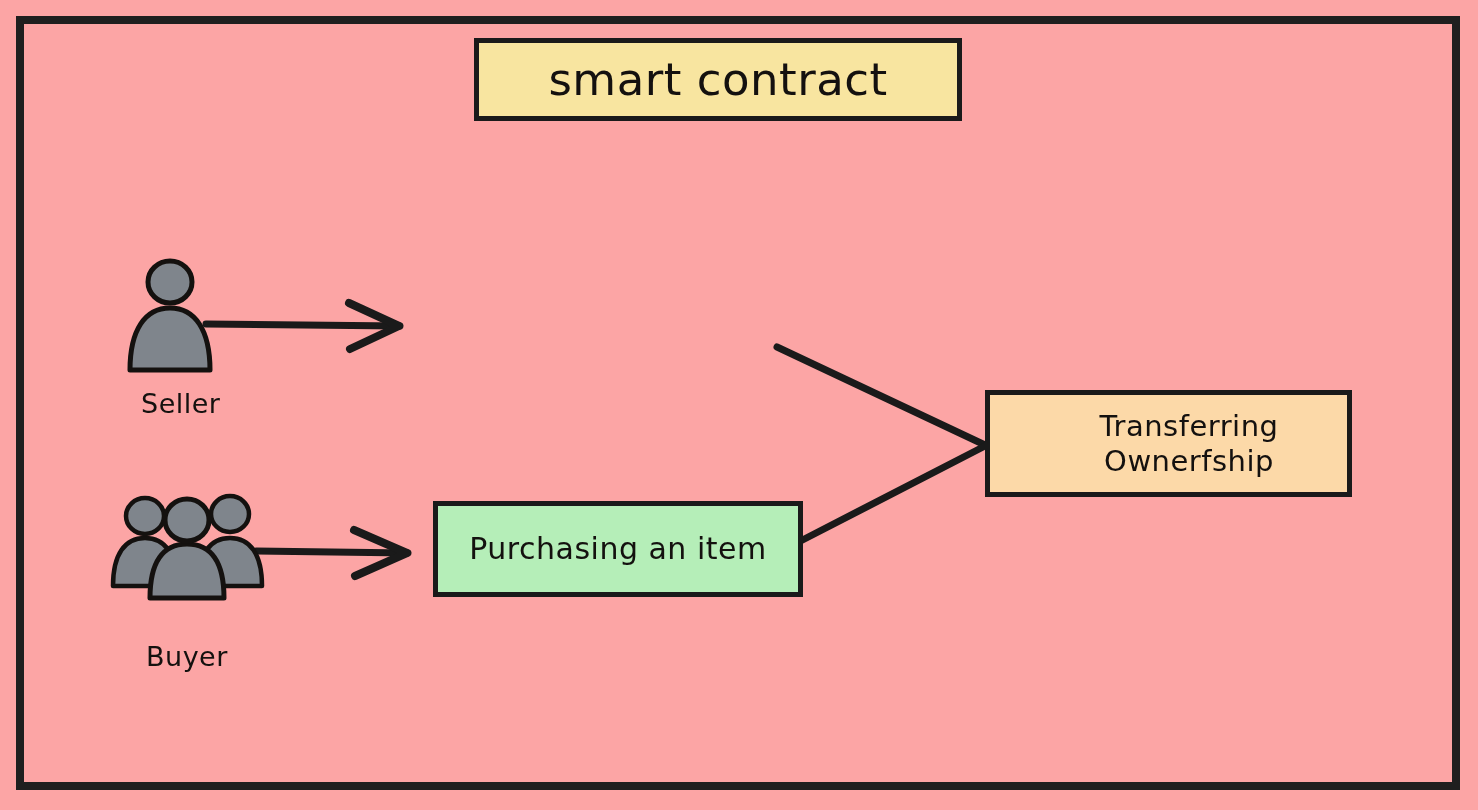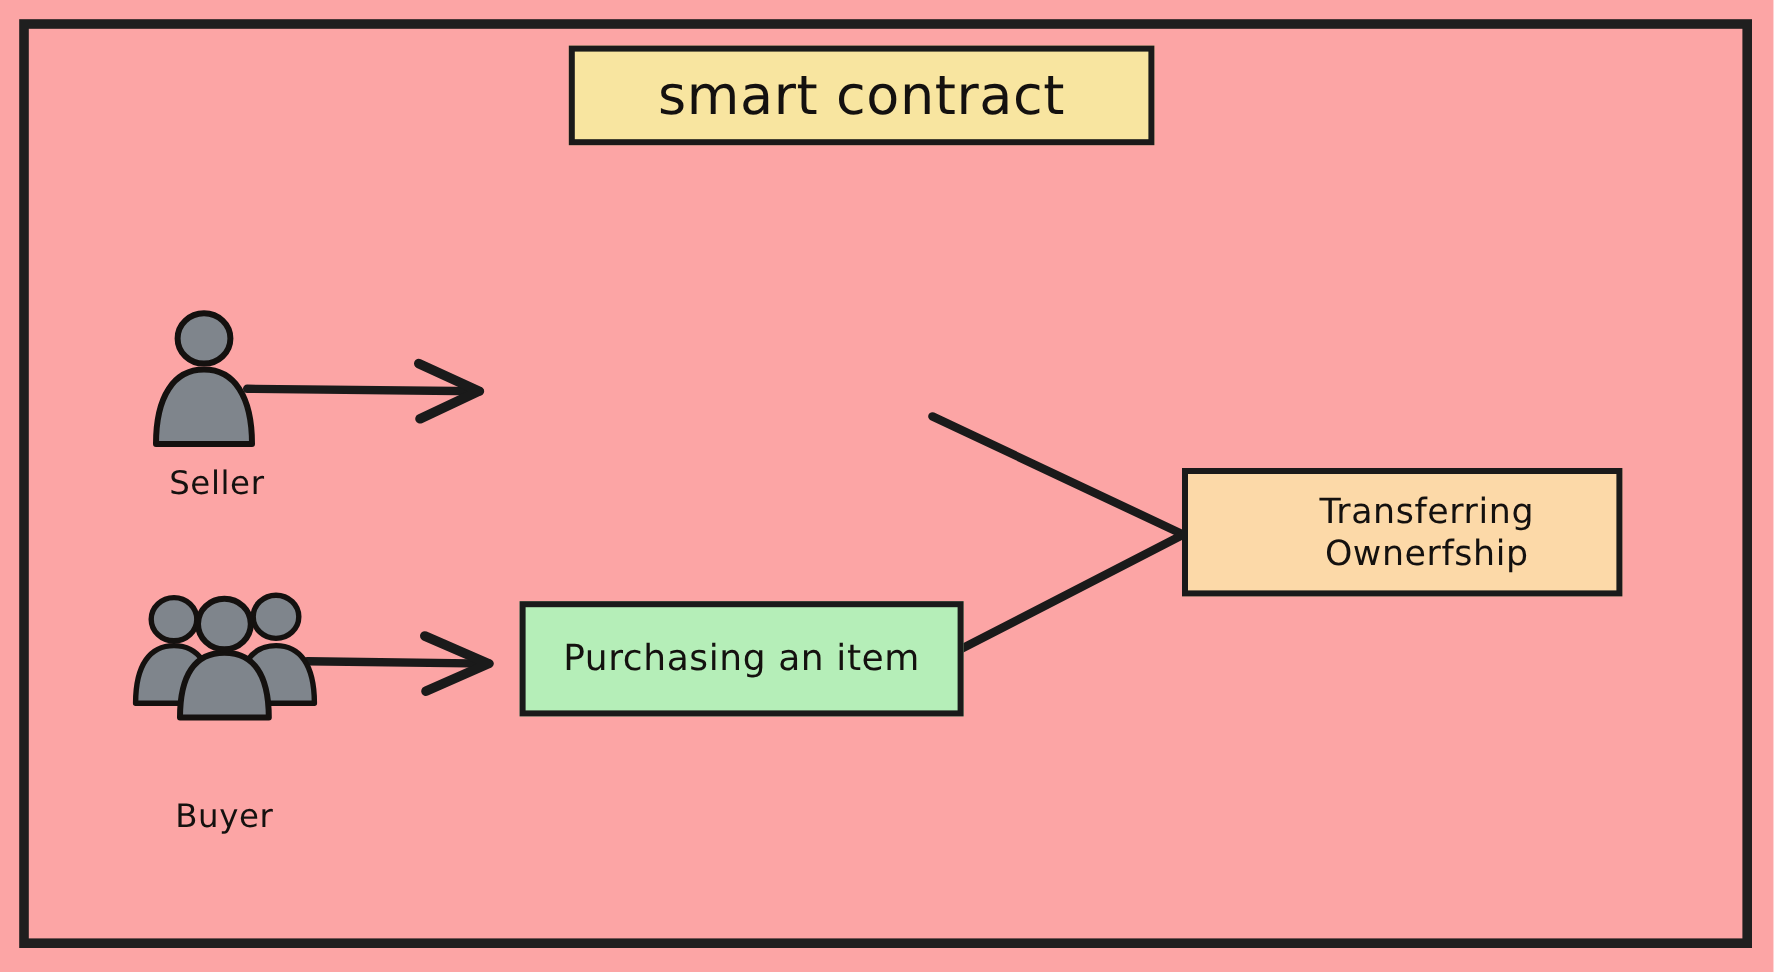--- a/index.html
+++ b/index.html
@@ -89,21 +89,21 @@
   .actor-label {
     position: absolute;
     color: #14110f;
     font-family: "DejaVu Sans", sans-serif;
     font-size: 27px;
     letter-spacing: 0.5px;
     white-space: nowrap;
     text-align: right;
   }
   #seller-label { left: 141px; top: 388px; }
-  #buyer-label  { left: 146px; top: 641px; margin-top: 24px; }
+  #buyer-label  { left: 146px; top: 641px; }
 
   
   .actor-icon {
     position: absolute;
   }
   #seller-icon { left: 118px; top: 258px; width: 110px; height: 120px; }
   #buyer-icon  { left: 105px; top: 480px; width: 165px; height: 125px; }
 
   
   #connectors {

